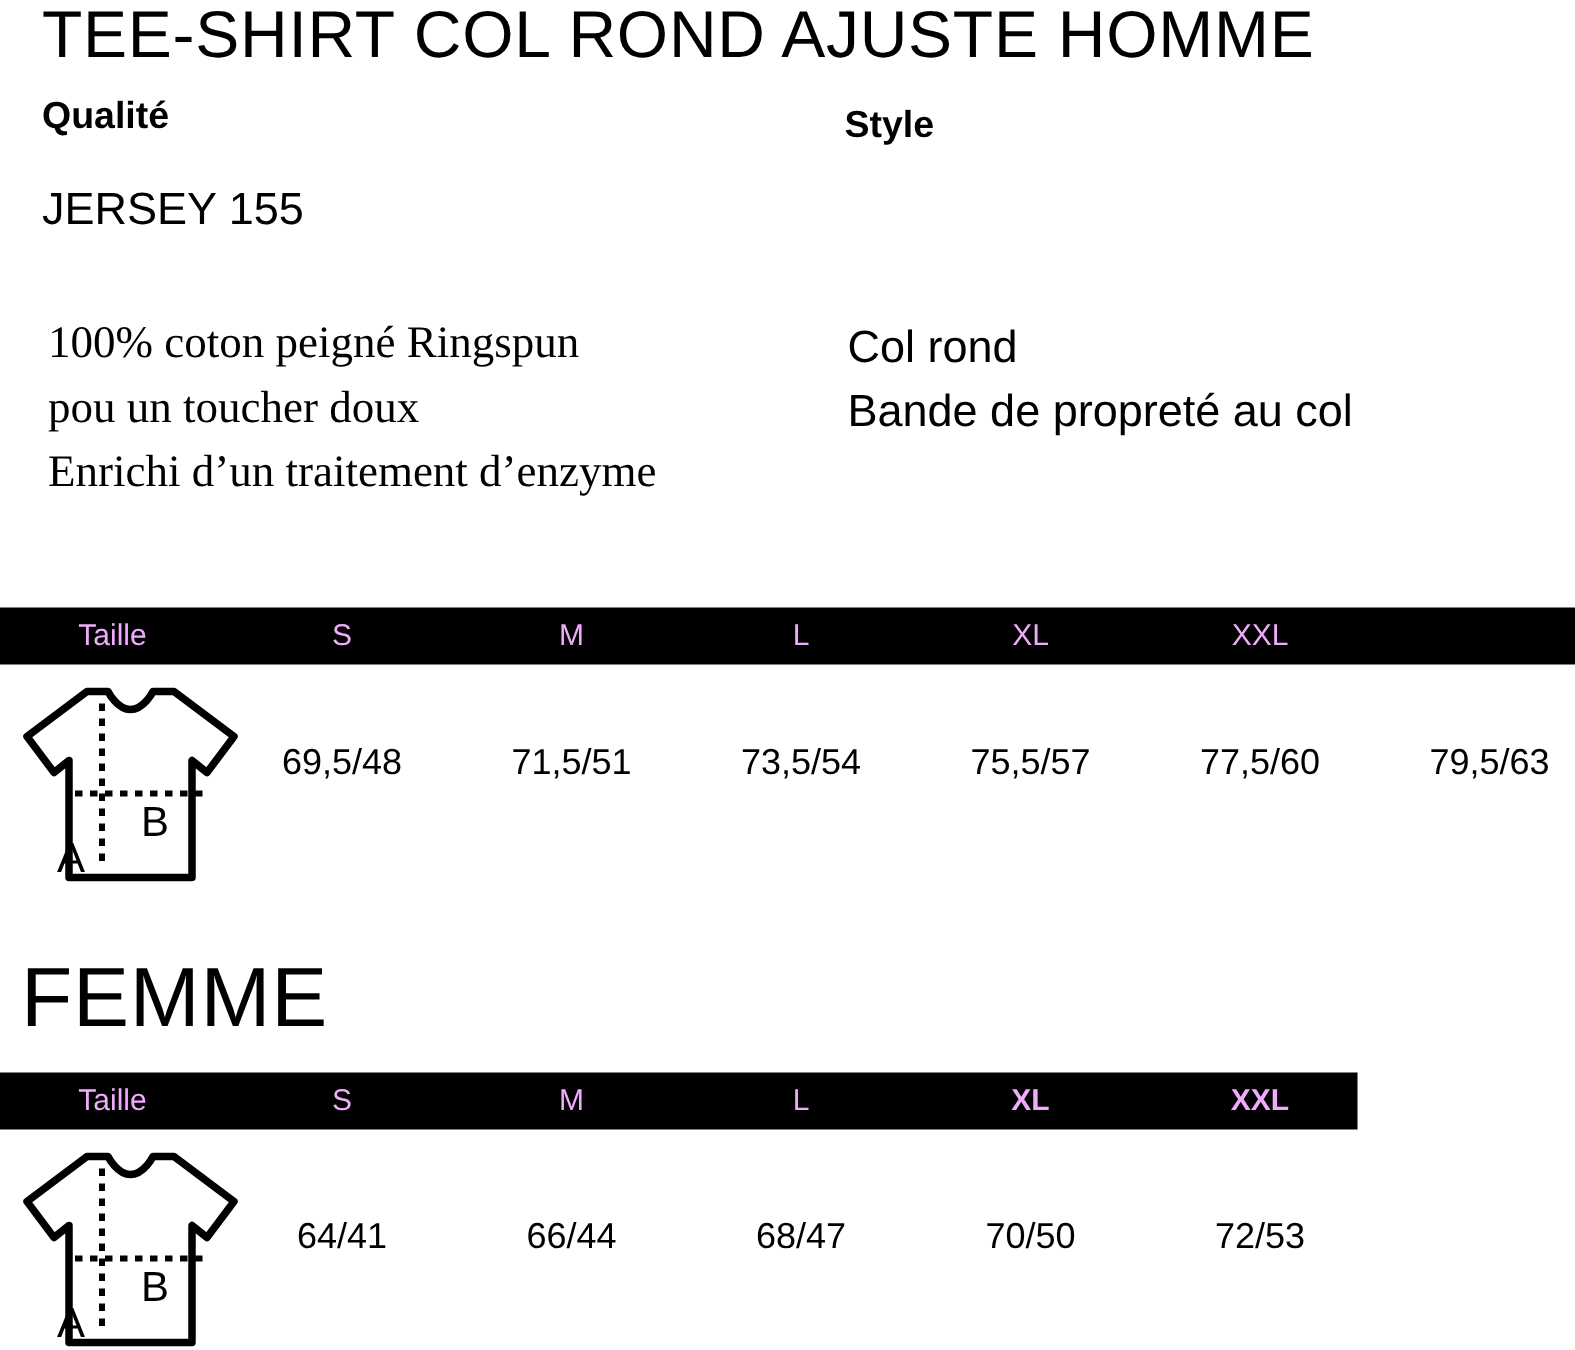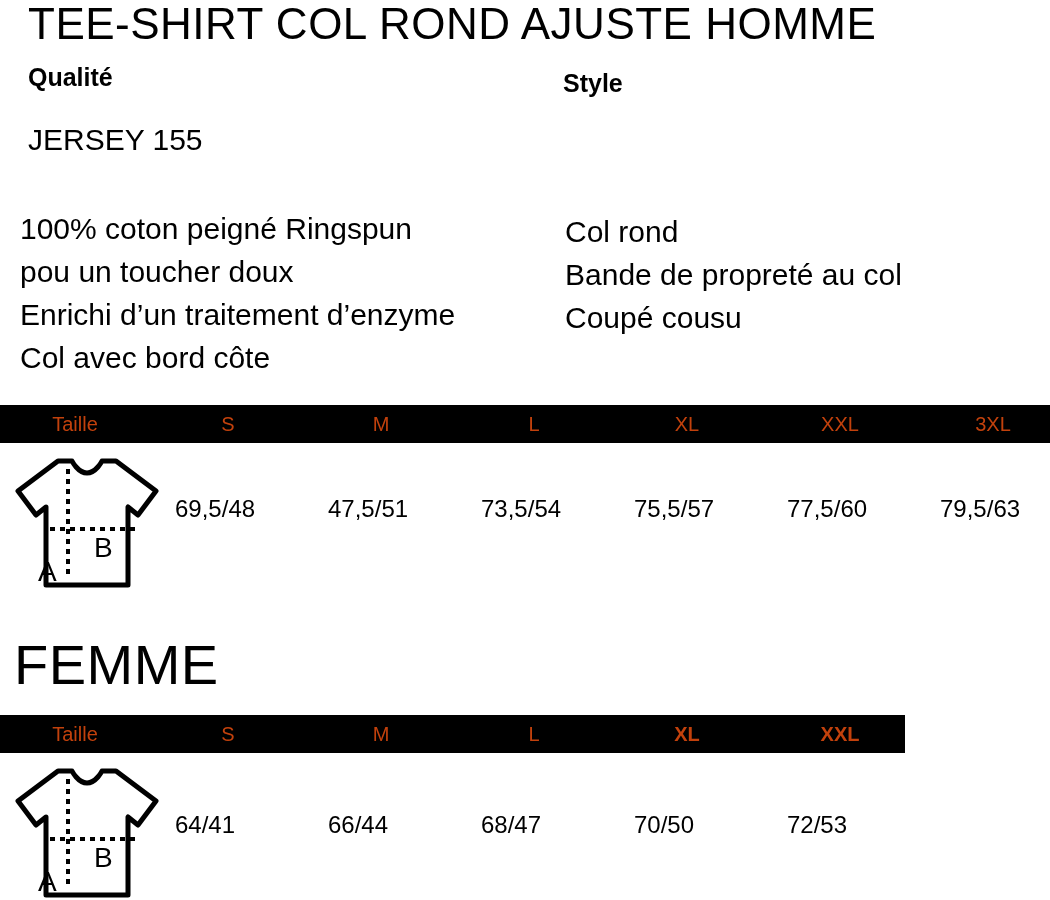--- a/index.html
+++ b/index.html
@@ -54,32 +54,32 @@
   }
 
   
   .desc {
     position: absolute;
     font-size: 30px;
     line-height: 43px;
     font-weight: 400;
     white-space: nowrap;
   }
-  .desc.left  { left: 20px;  top: 207px; }
+  .desc.left  { left: 32px;  top: 207px; font-family: Liberation Serif, serif; }
   .desc.right { left: 565px; top: 210px; }
   .desc div { height: 43px; }
 
   
   .table-block { position: absolute; left: 0; }
   .table-block.men   { top: 405px; }
   .table-block.women { top: 715px; }
 
   .header-bar {
     background: #000000;
-    color: #c2410c;
+    color: #f0abfc;
     height: 38px;
     position: relative;
   }
   .header-bar.men   { width: 1050px; }
   .header-bar.women { width: 905px; }
 
   .header-bar .cell {
     position: absolute;
     top: 0;
     height: 38px;
@@ -92,20 +92,21 @@
   .header-bar.women .cell.plain { font-weight: normal; }
 
   .values-row {
     position: relative;
     height: 150px;
   }
   .values-row .cell {
     position: absolute;
     top: 52px;
     font-size: 24px;
+    text-align: center;
     white-space: nowrap;
   }
   .values-row.women .cell {
     font-weight: normal;
     top: 58px;
   }
 
   
   .shirt {
     position: absolute;
@@ -132,55 +133,52 @@
   <div class="title">TEE-SHIRT COL ROND AJUSTE HOMME</div>
 
   <div class="col-head left">Qualité</div>
   <div class="col-head right">Style</div>
   <div class="quality-value">JERSEY 155</div>
 
   <div class="desc left">
     <div>100% coton peigné Ringspun</div>
     <div>pou un toucher doux</div>
     <div>Enrichi d’un traitement d’enzyme</div>
-    <div>Col avec bord côte</div>
   </div>
 
   <div class="desc right">
     <div>Col rond</div>
     <div>Bande de propreté au col</div>
-    <div>Coupé cousu</div>
   </div>
 
   <div class="table-block men">
 
     <div class="header-bar men">
       <div class="cell" style="left:20px;  width:110px;">Taille</div>
       <div class="cell" style="left:175px; width:106px;">S</div>
       <div class="cell" style="left:328px; width:106px;">M</div>
       <div class="cell" style="left:481px; width:106px;">L</div>
       <div class="cell" style="left:634px; width:106px;">XL</div>
       <div class="cell" style="left:787px; width:106px;">XXL</div>
-      <div class="cell" style="left:940px; width:106px;">3XL</div>
     </div>
 
     <div class="values-row">
 
       <div class="shirt">
         <svg width="155" height="140" viewBox="0 0 155 140" xmlns="http://www.w3.org/2000/svg">
           <path d="M8 38 L48 8 L62 8 C62 8 68 20 77 20 C86 20 92 8 92 8 L106 8 L146 38 L128 62 L118 54 L118 132 L36 132 L36 54 L26 62 Z" fill="#ffffff" stroke="#000000" stroke-width="5" stroke-linejoin="round"></path>
           <line x1="58" y1="16" x2="58" y2="126" stroke="#000000" stroke-width="4" stroke-dasharray="5,5"></line>
           <line x1="40" y1="76" x2="128" y2="76" stroke="#000000" stroke-width="4" stroke-dasharray="5,5"></line>
           <text x="28" y="128" font-family="Liberation Sans, sans-serif" font-size="28" fill="#000000">A</text>
           <text x="84" y="104" font-family="Liberation Sans, sans-serif" font-size="28" fill="#000000">B</text>
         </svg>
       </div>
 
       <div class="cell" style="left:175px; width:106px;">69,5/48</div>
-      <div class="cell" style="left:328px; width:106px;">47,5/51</div>
+      <div class="cell" style="left:328px; width:106px;">71,5/51</div>
       <div class="cell" style="left:481px; width:106px;">73,5/54</div>
       <div class="cell" style="left:634px; width:106px;">75,5/57</div>
       <div class="cell" style="left:787px; width:106px;">77,5/60</div>
       <div class="cell" style="left:940px; width:106px;">79,5/63</div>
     </div>
   </div>
 
   <div class="femme">FEMME</div>
 
   <div class="table-block women">

